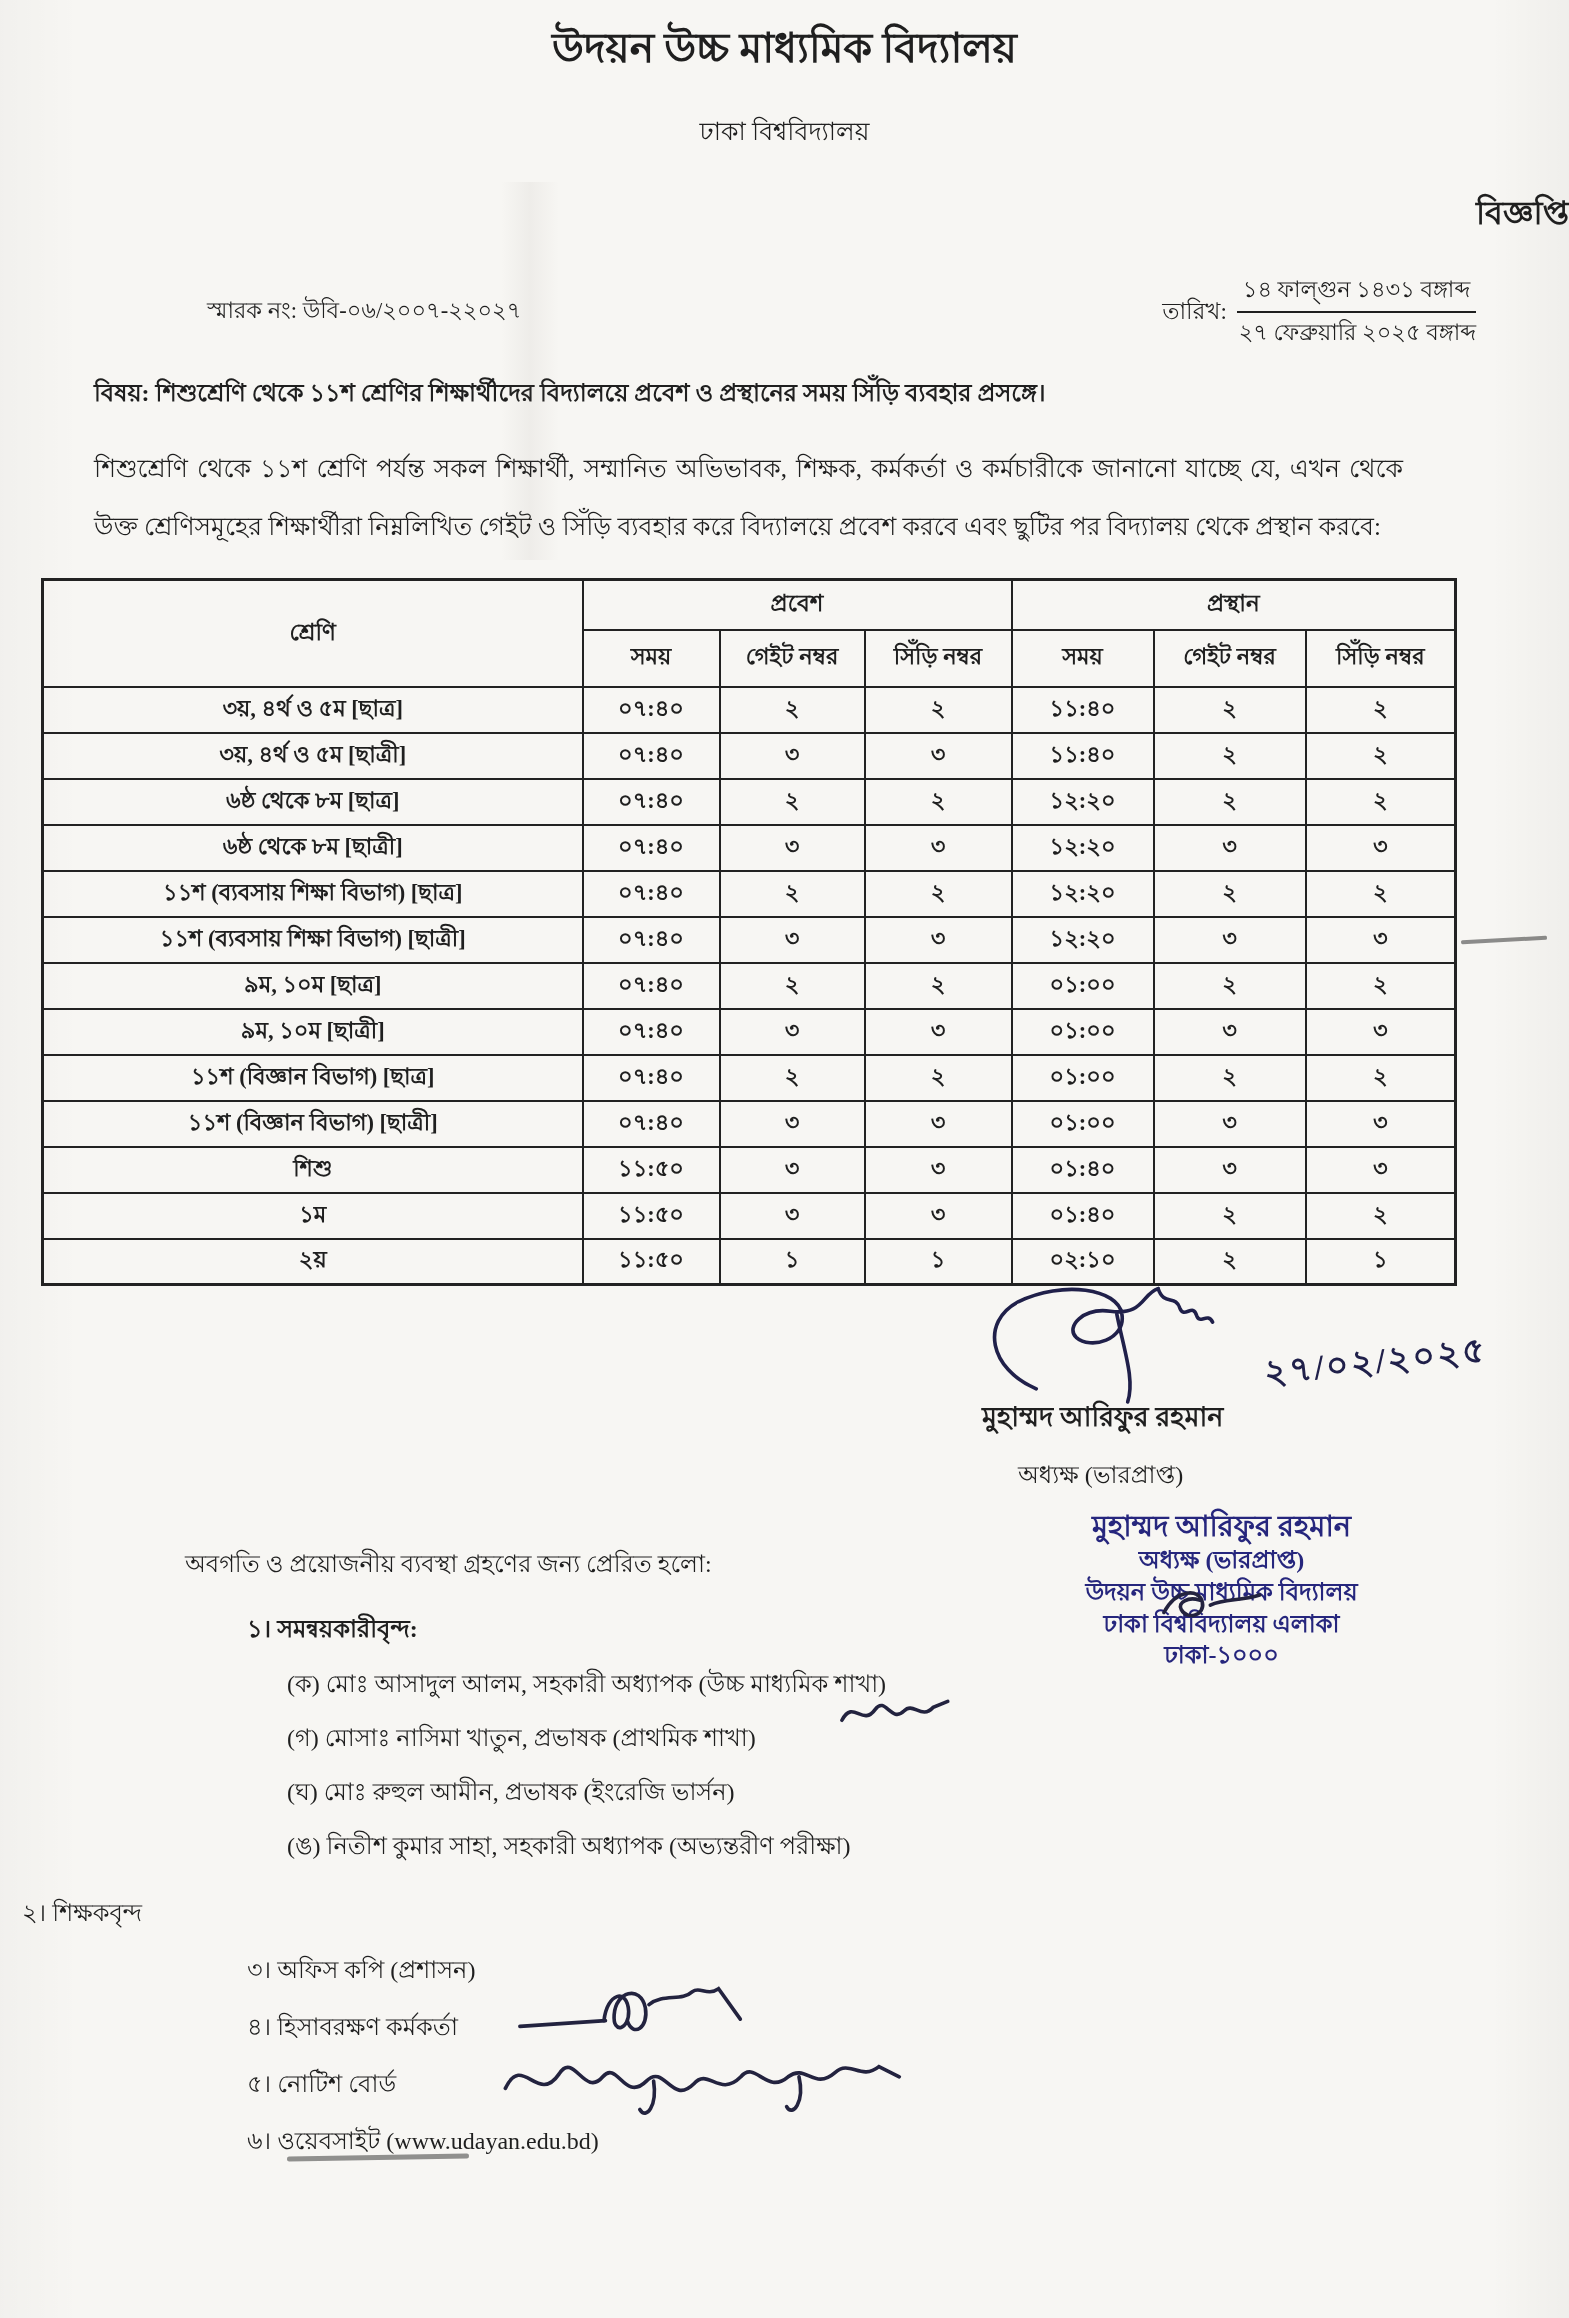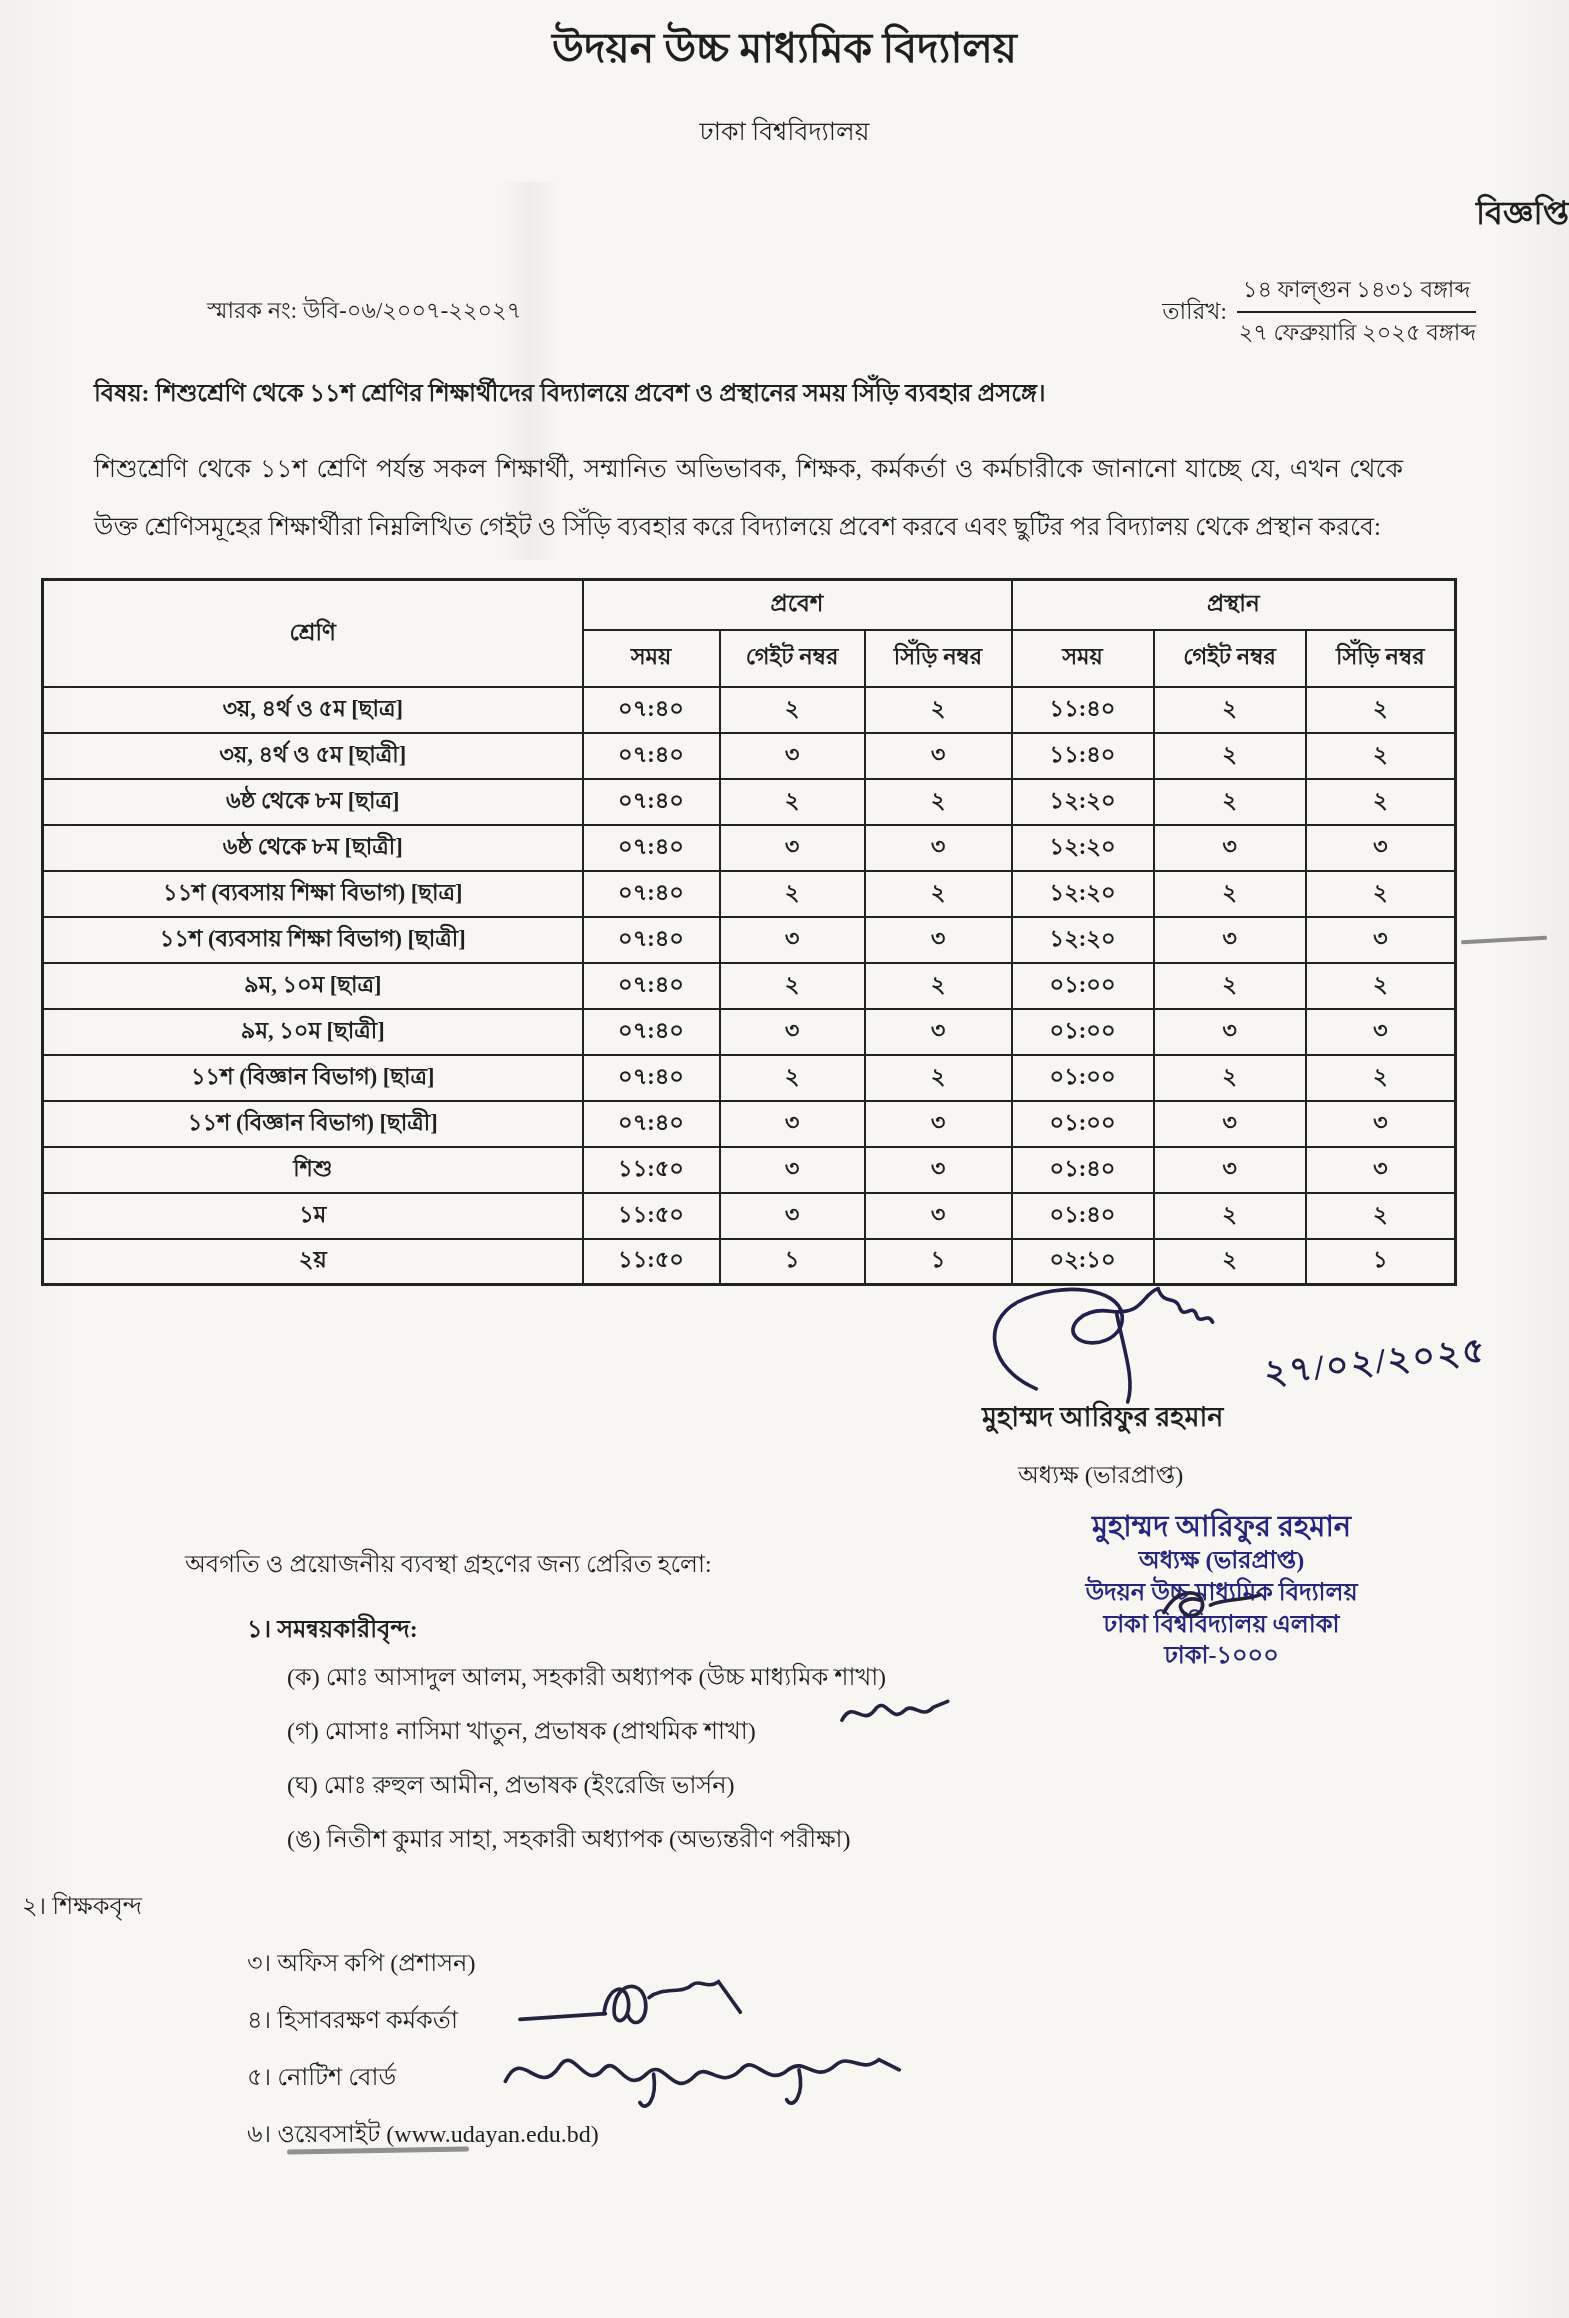--- a/index.html
+++ b/index.html
@@ -41,21 +41,21 @@
   .sig-svg{position:absolute;left:7.3px;top:-5.8px;}
   .sig-date{position:absolute;right:-4.4px;top:48px;font-size:35px;font-weight:bold;
     color:#20204a;transform:rotate(-6deg);letter-spacing:2.2px;white-space:nowrap;}
   .signer-name{padding-top:110px;font-size:27px;font-weight:bold;white-space:nowrap;text-align:left;padding-left:22px;}
   .signer-title{margin-top:14.5px;font-size:24px;white-space:nowrap;text-align:left;padding-left:58px;}
   .stamp{margin-top:11.6px;color:#26267d;line-height:1.32;}
   .stamp .s-name{font-size:29px;font-weight:bold;white-space:nowrap;}
   .stamp .s-line{font-size:24px;font-weight:bold;white-space:nowrap;}
   .distribution{padding:261px 11px 0 0;}
   .dist-intro{height:36px;margin:0 0 29px 185px;font-size:24px;display:flex;align-items:center;}
-  .dist-num{height:36px;margin:0 0 3px 247px;font-size:24px;font-weight:bold;display:flex;align-items:center;}
+  .dist-num{height:36px;margin:0 0 10px 247px;font-size:24px;font-weight:bold;display:flex;align-items:center;}
   .dist-co{position:relative;height:54px;margin-left:287px;font-size:24px;display:flex;align-items:center;text-align:center;}
   .dist-item{position:relative;height:57px;margin-left:247px;font-size:24px;display:flex;align-items:center;}
   .dist-item.first{margin-top:11.6px;margin-left:22px;}
   .mark{position:absolute;}
   .smear{position:absolute;left:40px;top:41px;width:182px;height:5.1px;background:#2a2a2a;opacity:.5;border-radius:2.2px;transform:rotate(-1deg);}
   .stray-dash{position:absolute;left:1461px;top:938px;width:86px;height:3.6px;background:#333;opacity:.55;transform:rotate(-3deg);border-radius:1.5px;}
 </style>
 </head>
 <body>
 

